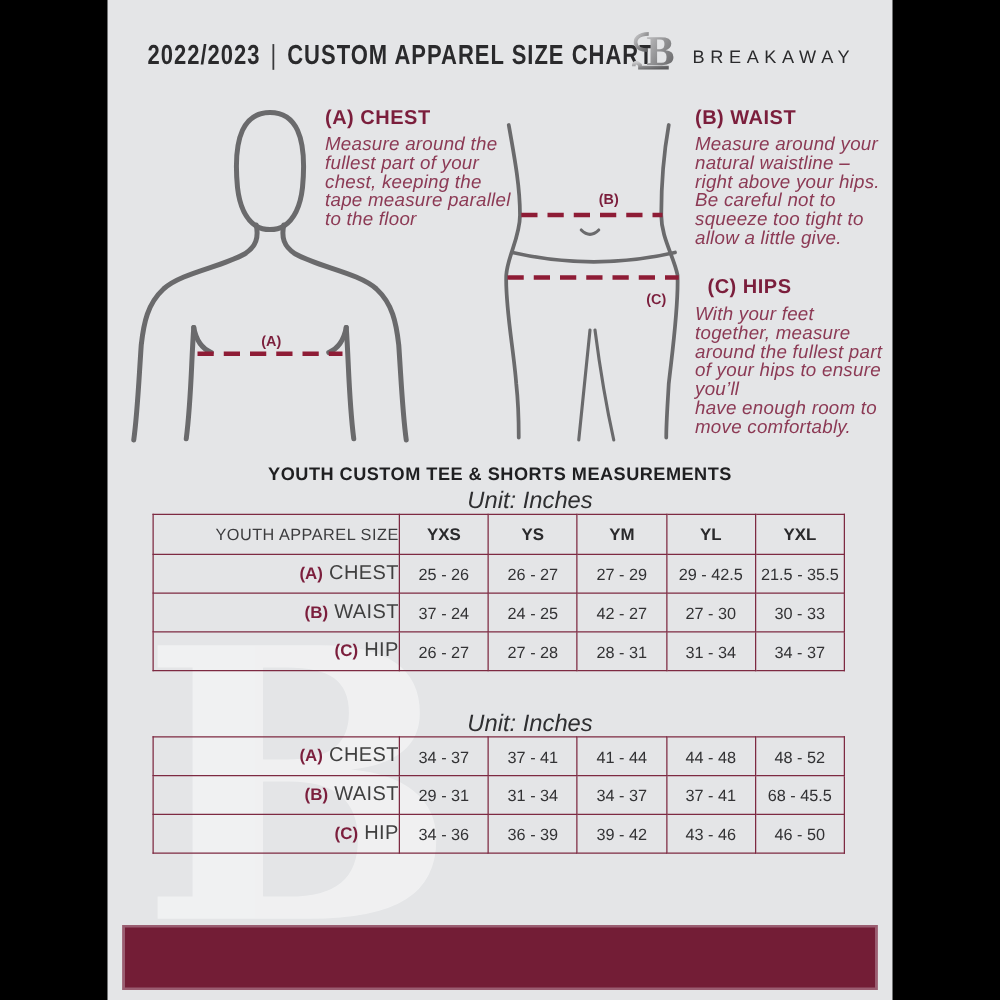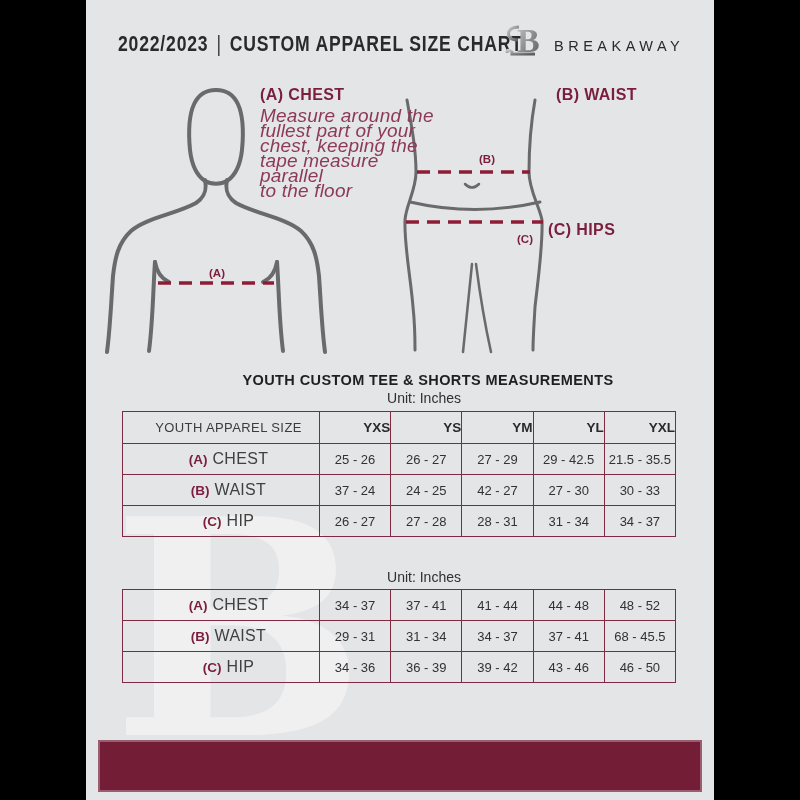--- a/index.html
+++ b/index.html
@@ -28,56 +28,56 @@
   .brand-logo{position:absolute;left:419px;top:19px;width:40px;height:42px;}
   .brand-name{
     position:absolute;left:468px;top:38px;
     font-size:14.5px;font-weight:normal;letter-spacing:4.5px;color:#2a2a2c;white-space:nowrap;
   }
   
   .guide-heading{
     position:absolute;font-size:16px;font-weight:bold;color:#7b1e3c;letter-spacing:.4px;white-space:nowrap;
   }
   .guide-desc{
-    position:absolute;font-size:19px;font-style:italic;color:#8c3a55;
+    position:absolute;font-size:15px;font-style:italic;color:#8c3a55;
     line-height:15px;white-space:pre-line;letter-spacing:.2px;
   }
   #secA-h{left:174px;top:86px;}   #secA-d{left:174px;top:108px;width:175px;}
   #secB-h{left:470px;top:86px;}   #secB-d{left:470px;top:108px;width:165px;}
-  #secC-h{left:462px;top:221px;}  #secC-d{left:470px;top:244px;width:170px;}
+  #secC-h{left:480px;top:221px;}  #secC-d{left:470px;top:244px;width:170px;}
   
   .figures-svg{position:absolute;left:0;top:0;width:628px;height:800px;pointer-events:none;}
   
   .tbl-title{
     position:absolute;left:0;width:628px;text-align:center;
     font-size:14.5px;font-weight:bold;color:#1f1f21;letter-spacing:.4px;
   }
   .tbl-unit{
     position:absolute;left:0;width:676px;text-align:center;
-    font-size:14px;color:#2f2f31;
-  }
-  #youth-title{top:372px;margin-left:28px;} #youth-unit{top:390px;}
+    font-size:19px;font-style:italic;color:#2f2f31;
+  }
+  #youth-title{top:372px;} #youth-unit{top:390px;}
   #adult-title{top:551px;} #adult-unit{top:569px;}
   table.size-table{
     position:absolute;left:36px;width:554px;border-collapse:collapse;table-layout:fixed;
     background:transparent;
   }
   #youth-table{top:411px;} #adult-table{top:589px;}
   .size-table td{
     border:1.5px solid #7d2a42;height:30px;padding:0;
     font-size:13px;color:#323234;text-align:center;vertical-align:middle;
   }
   .size-table tr.hdr td{height:31px;}
   .size-table td.rowhead{
-    text-align:center;padding-left:15px;width:181px;
+    text-align:right;padding-left:15px;width:181px;
   }
   .size-table tr.hdr td.rowhead{
     font-size:13px;font-weight:normal;color:#3c3c3e;letter-spacing:.4px;
   }
-  .size-table tr.hdr td.colhead{font-weight:bold;font-size:13.5px;color:#2a2a2c;text-align:right;}
+  .size-table tr.hdr td.colhead{font-weight:bold;font-size:13.5px;color:#2a2a2c;}
   .size-table .pfx{font-weight:bold;color:#7b1e3c;margin-right:5px;font-size:13.5px;}
   .size-table .lbl{font-size:16px;color:#404040;letter-spacing:.3px;}
   
   .footer-bar{
     position:absolute;left:12px;top:740px;width:604px;height:52px;
     background:#731d36;border:2px solid #9a5d71;box-sizing:border-box;
   }
 </style>
 </head>
 <body>
@@ -132,21 +132,34 @@
     </g>
   </svg>
 
   <div id="secA-h" class="guide-heading">(A) CHEST</div>
   <div id="secA-d" class="guide-desc">Measure around the
 fullest part of your
 chest, keeping the
 tape measure parallel
 to the floor</div>
   <div id="secB-h" class="guide-heading">(B) WAIST</div>
+  <div id="secB-d" class="guide-desc">Measure around your
+natural waistline –
+right above your hips.
+Be careful not to
+squeeze too tight to
+allow a little give.</div>
   <div id="secC-h" class="guide-heading">(C) HIPS</div>
+  <div id="secC-d" class="guide-desc">With your feet
+together, measure
+around the fullest part
+of your hips to ensure
+you’ll
+have enough room to
+move comfortably.</div>
 
   <div id="youth-title" class="tbl-title">YOUTH CUSTOM TEE &amp; SHORTS MEASUREMENTS</div>
   <div id="youth-unit" class="tbl-unit">Unit: Inches</div>
   <table id="youth-table" class="size-table">
     <tbody>
         <tr class="hdr">
       <td class="rowhead">YOUTH APPAREL SIZE</td>
       <td class="colhead">YXS</td>
       <td class="colhead">YS</td>
       <td class="colhead">YM</td>

